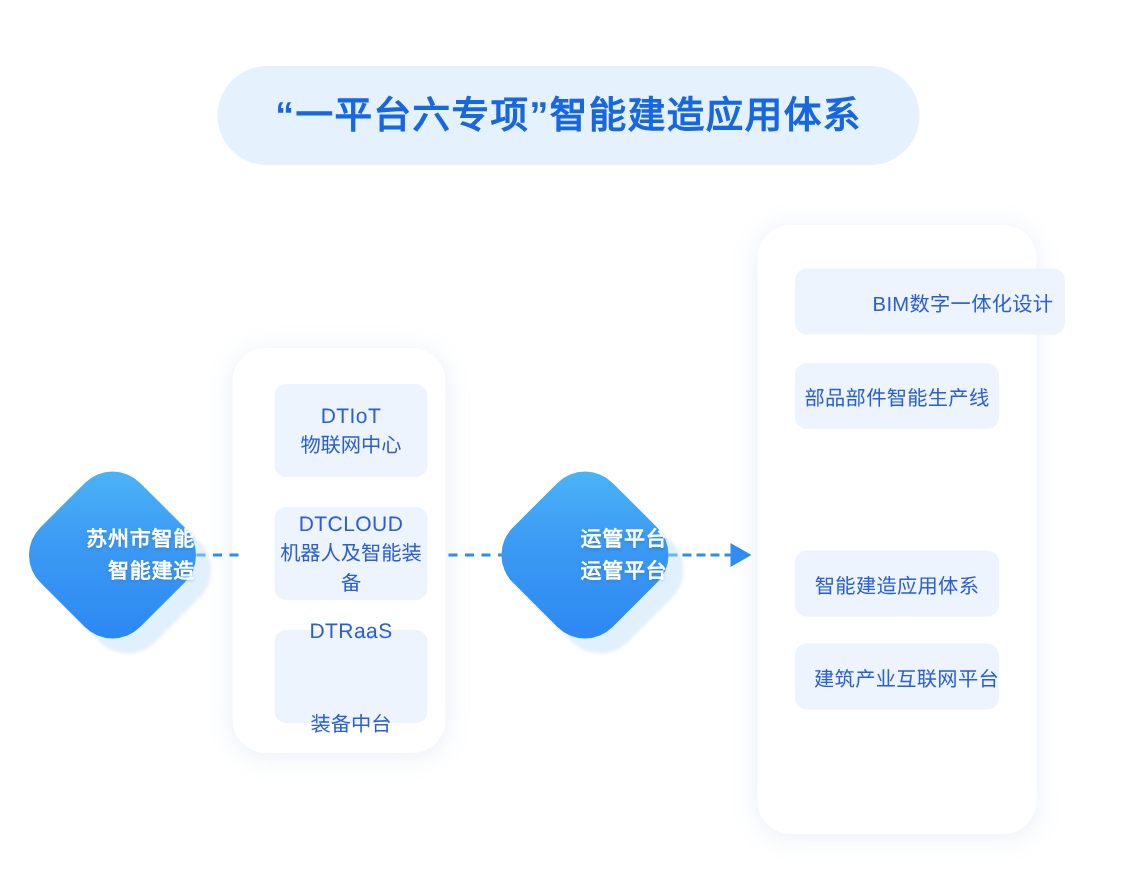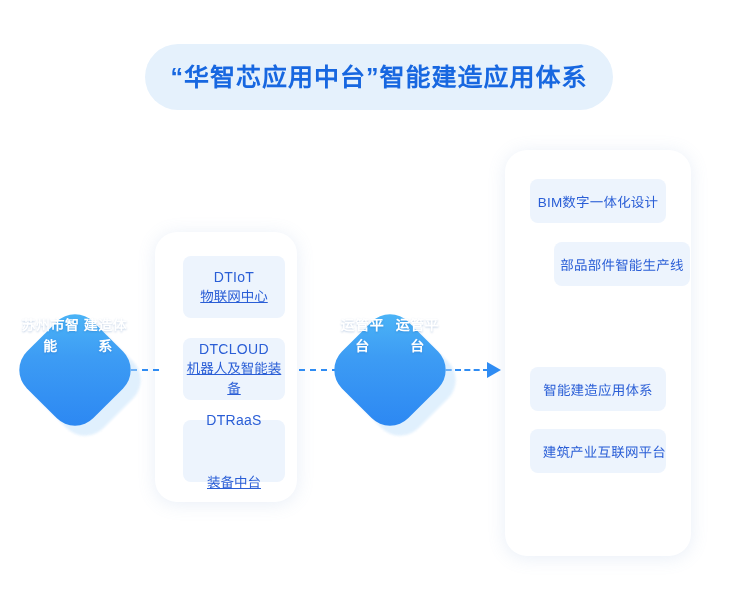--- a/index.html
+++ b/index.html
@@ -82,35 +82,34 @@
     height: 62px;
   }
   .card-mid .line1 {
     font-size: 14px;
     line-height: 20px;
     letter-spacing: 0.3px;
   }
   .card-mid .line2 {
     font-size: 13.5px;
     line-height: 20px;
-    text-decoration: underline;
   }
   .card-mid.m0 { top: 24px; }
   .card-mid.m1 { top: 106px; }
   .card-mid.m2 { top: 188px; gap: 43px; }
 
   .card-right {
     left: 25px;
     width: 136px;
     height: 44px;
     font-size: 13.5px;
     letter-spacing: 0.2px;
   }
-  .card-right.r0 { top: 29px; }
-  .card-right.r1 { top: 92px; margin-left: 24px; }
+  .card-right.r0 { top: 29px; padding-left: 44px; }
+  .card-right.r1 { top: 92px; }
   .card-right.r2 { top: 154px; }
   .card-right.r3 { top: 217px; }
   .card-right.r4 { top: 279px; align-items: flex-end; }
   .card-right.r5 { top: 342px; }
 
   
   .node {
     position: absolute;
     width: 120px;
     height: 120px;
@@ -137,22 +136,22 @@
     border-radius: 26px;
     transform: rotate(45deg);
   }
   .node-label {
     position: absolute;
     left: 0;
     top: 0;
     width: 110px;
     height: 110px;
     display: flex;
-    flex-direction: row;
-    align-items: flex-start;
+    flex-direction: column;
+    align-items: flex-end;
     justify-content: center;
     color: #ffffff;
     font-size: 14px;
     font-weight: bold;
     line-height: 21px;
     text-align: center;
     letter-spacing: 0.5px;
     text-shadow: 0 1px 2px rgba(20, 80, 160, 0.25);
   }
   .node-a { left: 20px; top: 315px; }
@@ -185,21 +184,21 @@
     border-bottom: 8px solid transparent;
     border-left: 14px solid #2f8cf3;
   }
 </style>
 </head>
 <body>
 
 <div id="canvas">
 
   <div class="title-pill">
-    <div class="title-text">“华智芯应用中台”智能建造应用体系</div>
+    <div class="title-text">“一平台六专项”智能建造应用体系</div>
   </div>
 
   <div class="panel panel-mid">
     <div class="card card-mid m0">
       <span class="line1">DTIoT</span>
       <span class="line2">物联网中心</span>
     </div>
     <div class="card card-mid m1">
       <span class="line1">DTCLOUD</span>
       <span class="line2">机器人及智能装备</span>
@@ -236,21 +235,21 @@
   <div class="connector conn-3">
     <div class="conn-dash"></div>
   </div>
   <div class="arrow-head"></div>
 
   <div class="node node-a">
     <div class="node-halo"></div>
     <div class="node-shape"></div>
     <div class="node-label">
       <span>苏州市智能</span>
-      <span>建造体系</span>
+      <span>智能建造</span>
     </div>
   </div>
 
   <div class="node node-b">
     <div class="node-halo"></div>
     <div class="node-shape"></div>
     <div class="node-label">
       <span>运管平台</span>
       <span>运管平台</span>
     </div>

